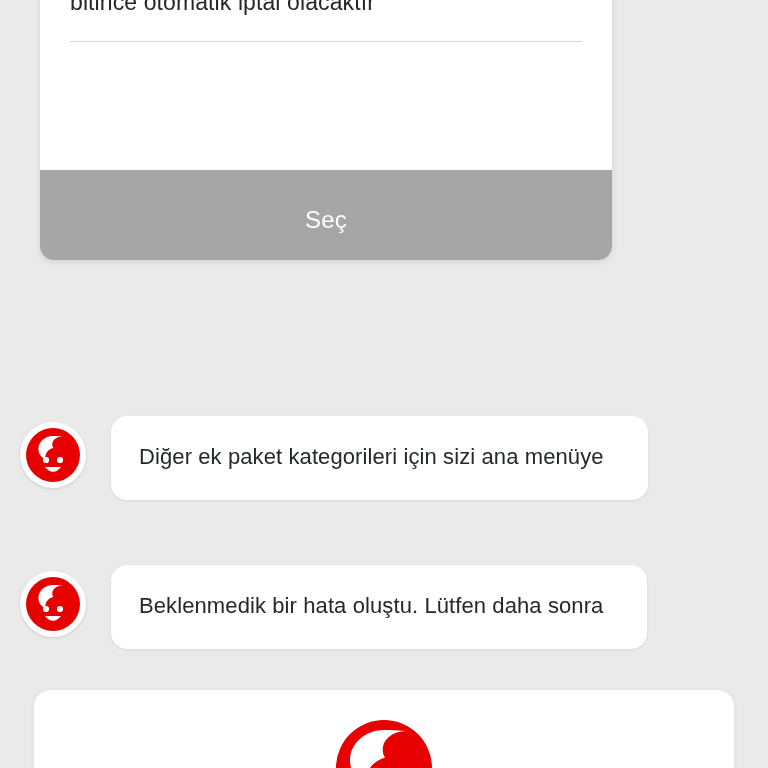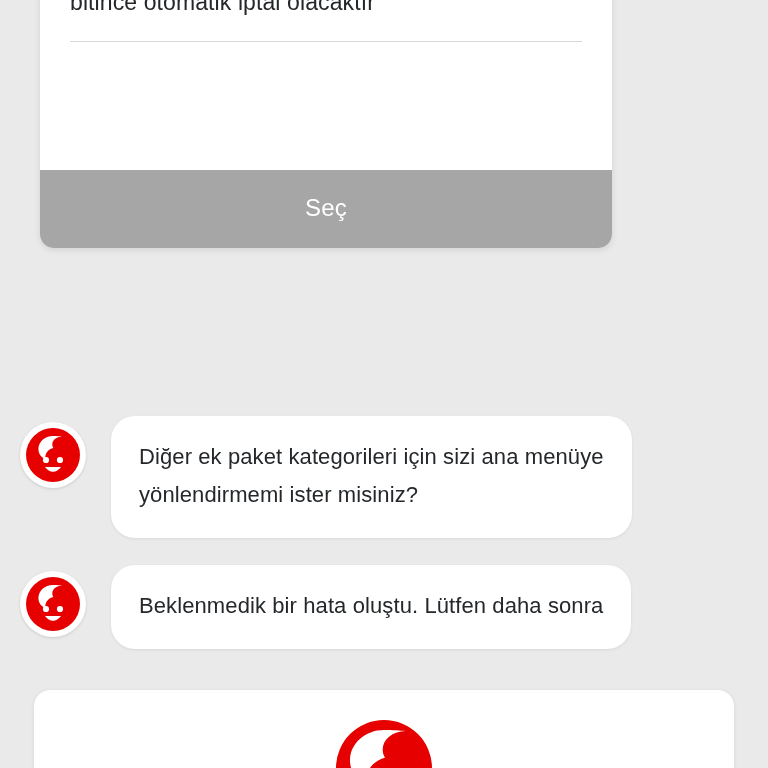--- a/index.html
+++ b/index.html
@@ -47,21 +47,21 @@
   }
   .offer-spacer {
     height: 128px;
     background: #ffffff;
   }
   .offer-cta {
     background: #a6a6a6;
     color: #ffffff;
     text-align: center;
     font-size: 24px;
-    padding: 24px 0 26px 0;
+    padding: 36px 0 26px 0;
     letter-spacing: 0.2px;
     cursor: default;
   }
 
   
   .chat-row {
     position: absolute;
     display: flex;
     align-items: flex-start;
   }
@@ -78,22 +78,22 @@
     align-items: center;
     justify-content: center;
     flex: 0 0 auto;
     margin-top: 6px;
   }
   .avatar svg { display: block; }
 
   .bubble {
     margin-left: 25px;
     background: #ffffff;
-    border-radius: 24px;
-    padding: 22px 28px 24px 28px;
+    border-radius: 16px;
+    padding: 22px 44px 24px 28px;
     max-width: 560px;
     box-shadow: 0 1px 3px rgba(0,0,0,0.08);
   }
   .bubble p {
     margin: 0;
     font-size: 22px;
     line-height: 1.72;
     color: #25282b;
     letter-spacing: 0.1px;
   }
@@ -134,21 +134,20 @@
     <svg width="56" height="56" viewBox="0 0 56 56" aria-hidden="true">
       <circle cx="28" cy="28" r="27" fill="#e60000"></circle>
       <path d="M28 9c-8.2 0-14.6 5.8-14.6 13.1 0 5.2 3.3 8.6 6.7 9.9.1-.5.2-1 .2-1.5 0-4.6 3.3-8.4 8-9.6-1.7-2.8-1.2-6.6 1.6-8.9 2-1.6 4.6-2.4 7.1-2.5-2-.3-5.4-.5-9-.5z" fill="#ffffff"></path>
       <circle cx="21" cy="33" r="3.1" fill="#ffffff"></circle>
       <circle cx="35" cy="33" r="3.1" fill="#ffffff"></circle>
       <path d="M20 40c2.3 3.2 5 4.8 8 4.8s5.7-1.6 8-4.8z" fill="#ffffff"></path>
     </svg>
   </div>
   <div class="bubble">
     <p>Diğer ek paket kategorileri için sizi ana menüye</p>
-    <p>yönlendirmemi ister misiniz?</p>
   </div>
 </div>
 
 <div class="chat-row r2">
   <div class="avatar">
     <svg width="56" height="56" viewBox="0 0 56 56" aria-hidden="true">
       <circle cx="28" cy="28" r="27" fill="#e60000"></circle>
       <path d="M28 9c-8.2 0-14.6 5.8-14.6 13.1 0 5.2 3.3 8.6 6.7 9.9.1-.5.2-1 .2-1.5 0-4.6 3.3-8.4 8-9.6-1.7-2.8-1.2-6.6 1.6-8.9 2-1.6 4.6-2.4 7.1-2.5-2-.3-5.4-.5-9-.5z" fill="#ffffff"></path>
       <circle cx="21" cy="33" r="3.1" fill="#ffffff"></circle>
       <circle cx="35" cy="33" r="3.1" fill="#ffffff"></circle>

